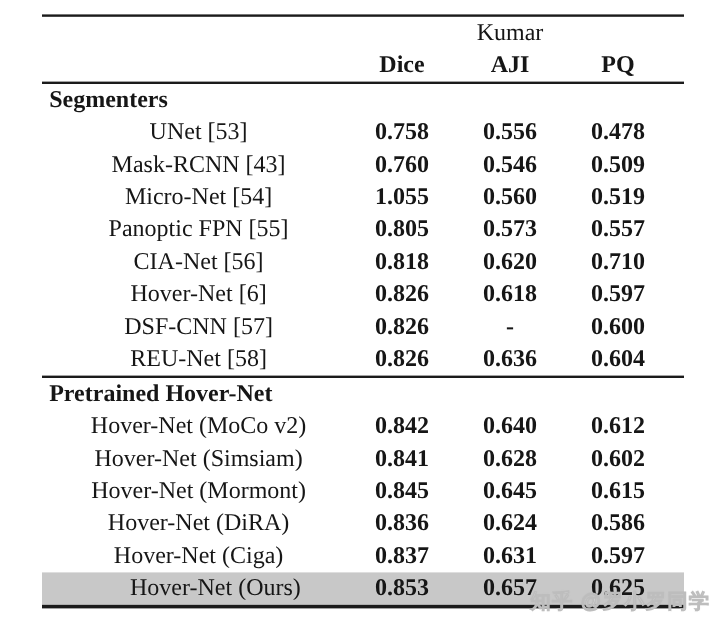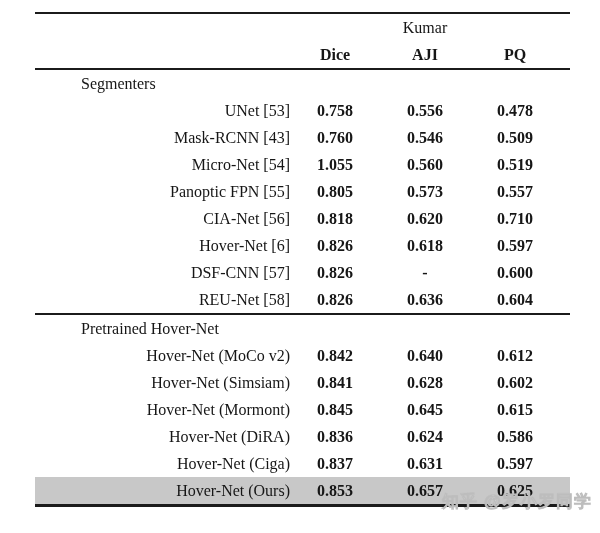--- a/index.html
+++ b/index.html
@@ -21,42 +21,41 @@
   .rule {
     height: 2px;
     background: var(--rule, #1b1b1b);
   }
   .rule.thick { height: 3px; }
   .row {
     display: flex;
     align-items: center;
     height: 27px;
     padding-right: 10px;
-    font-size: 16px;
+    font-size: 20px;
     line-height: 27px;
     white-space: nowrap;
   }
   .cell.name {
     flex: 1;
-    text-align: right;
+    text-align: center;
     padding-left: 6px;
   }
   .cell.val {
     width: 90px;
     text-align: center;
     font-weight: bold;
   }
   .cell.valspan {
     width: 270px;
     text-align: center;
   }
   .section-title {
-    font-weight: normal;
+    font-weight: bold;
     padding-left: 6px;
-    margin-left: 40px;
   }
   .row.highlight {
     background: var(--highlight-row, #c8c8c8);
     padding-left: 28px;
   }
   .bold { font-weight: bold; }
   .watermark {
     position: absolute;
     right: 8px;
     top: 490px;

